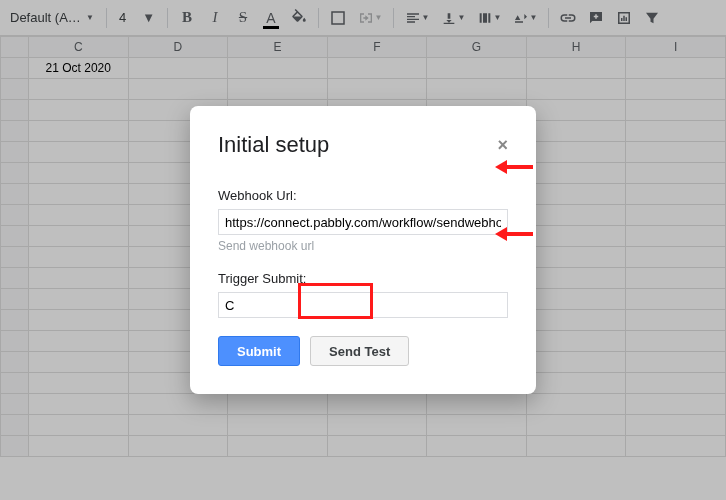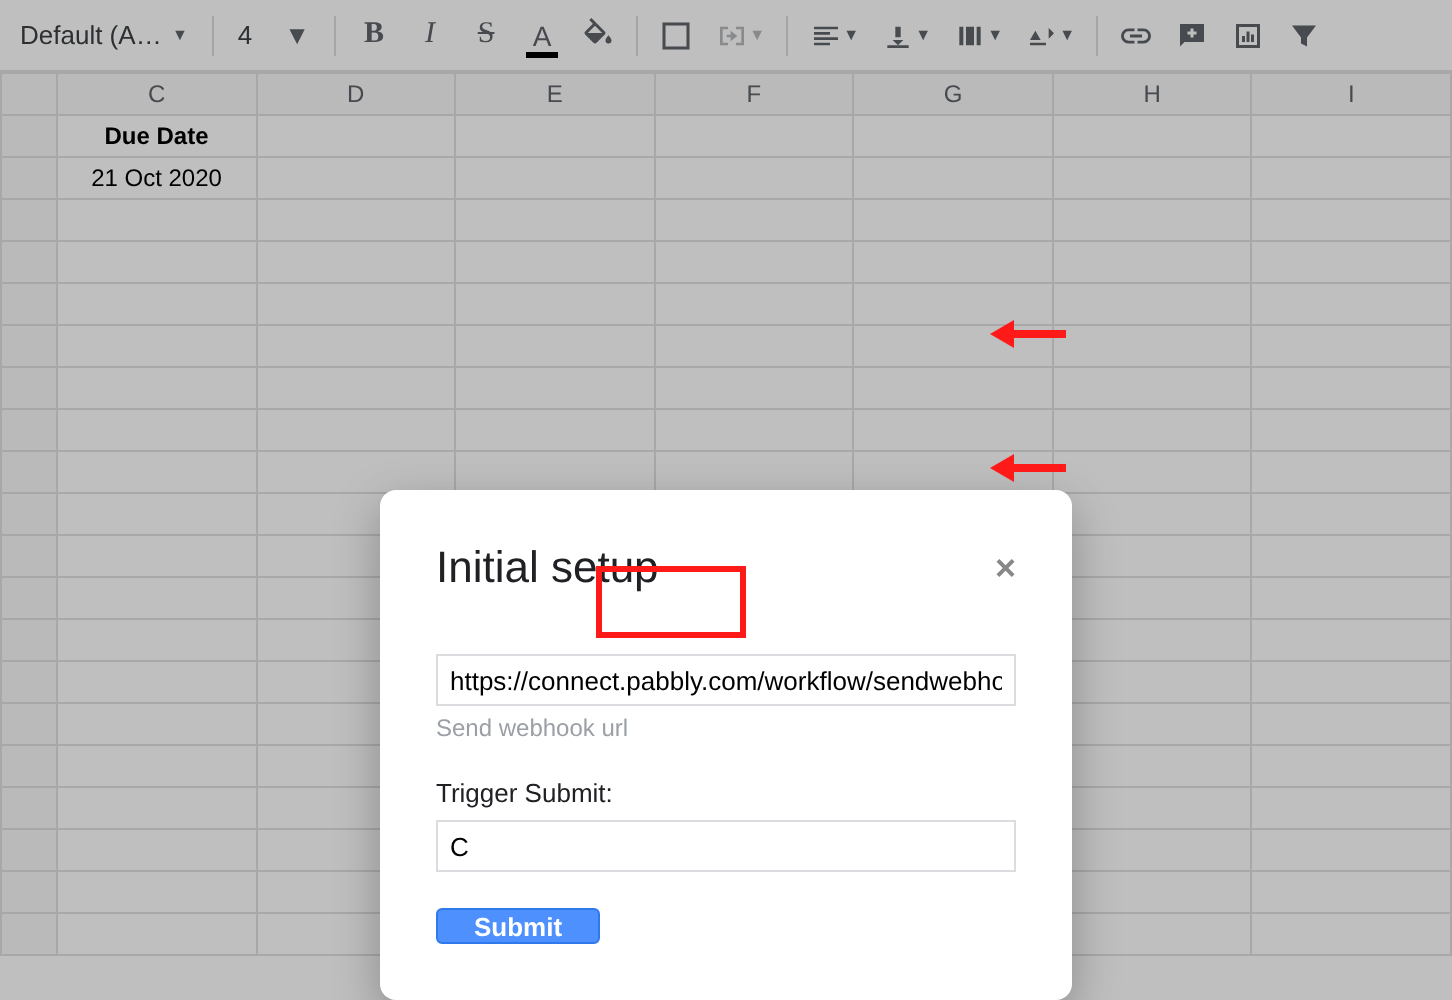--- a/index.html
+++ b/index.html
@@ -43,21 +43,21 @@
       background: #fff;
       overflow: hidden;
       white-space: nowrap;
     }
     .grid th { background: #f8f9fa; font-weight: normal; color: #5f6368; }
     .grid td.bold-cell { font-weight: 700; }
 
     .modal-backdrop {
       position: absolute; inset: 0;
       background: rgba(0, 0, 0, 0.25);
-      display: flex; align-items: flex-end; justify-content: center;
+      display: flex; align-items: center; justify-content: center;
     }
     .modal {
       width: 346px;
       background: #fff;
       border-radius: 8px;
       box-shadow: 0 8px 24px rgba(0, 0, 0, 0.28);
       padding: 26px 28px 28px;
     }
     .modal-header { display: flex; justify-content: space-between; align-items: center; margin-bottom: 30px; }
     .modal-title { font-family: "Google Sans", Arial, sans-serif; font-size: 22px; font-weight: 400; color: #202124; }
@@ -68,21 +68,21 @@
       width: 100%; height: 26px;
       border: 1px solid #dadce0;
       padding: 2px 6px;
       font-size: 13px;
       font-family: Arial, sans-serif;
       color: #000;
     }
     .form-hint { font-size: 12px; color: #9aa0a6; margin-top: 4px; }
     .modal-actions { display: flex; gap: 10px; margin-top: 18px; }
     .btn {
-      height: 18px; padding: 0 18px;
+      height: 30px; padding: 0 18px;
       font-size: 13px; font-weight: 700;
       border: 1px solid transparent; border-radius: 3px;
       cursor: pointer; display: flex; align-items: center; justify-content: center;
     }
     .btn-primary { background: #4d90fe; color: #fff; border-color: #3079ed; }
     .btn-secondary { background: #f5f5f5; color: #3c4043; border: 1px solid #ccc; }
     .highlight-ring {
       position: absolute;
       border: 3px solid #ff1a1a;
       pointer-events: none;
@@ -200,30 +200,20 @@
         <th>E</th>
         <th>F</th>
         <th>G</th>
         <th>H</th>
         <th>I</th>
       </tr>
     </thead>
     <tbody id="grid-body">
         <tr>
           <td style="background: rgb(248, 249, 250);"></td>
-          <td class="bold-cell">Due Date</td>
-          <td></td>
-          <td></td>
-          <td></td>
-          <td></td>
-          <td></td>
-          <td></td>
-        </tr>
-        <tr>
-          <td style="background: rgb(248, 249, 250);"></td>
           <td>21 Oct 2020</td>
           <td></td>
           <td></td>
           <td></td>
           <td></td>
           <td></td>
           <td></td>
         </tr>
         <tr>
           <td style="background: rgb(248, 249, 250);"></td>
@@ -410,31 +400,33 @@
 </div>
 
 <div class="modal-backdrop">
   <div class="modal">
     <div class="modal-header">
       <div class="modal-title">Initial setup</div>
       <div class="close-x">×</div>
     </div>
 
     <div class="form-group">
+      <label class="form-label">Webhook Url:</label>
       <input class="form-input" type="text" value="https://connect.pabbly.com/workflow/sendwebhookdata/" style="">
       <div class="form-hint">Send webhook url</div>
     </div>
 
     <div class="form-group">
       <label class="form-label">Trigger Submit:</label>
       <input class="form-input" type="text" value="C" style="">
     </div>
 
     <div class="modal-actions">
       <button class="btn btn-primary">Submit</button>
+      <button class="btn btn-secondary">Send Test</button>
     </div>
   </div>
 
   <div class="highlight-ring highlight-sendtest"></div>
   <div class="arrow a1">
       <div class="arrow-head"></div>
       <div class="arrow-line"></div>
     </div>
   <div class="arrow a2">
       <div class="arrow-head"></div>

